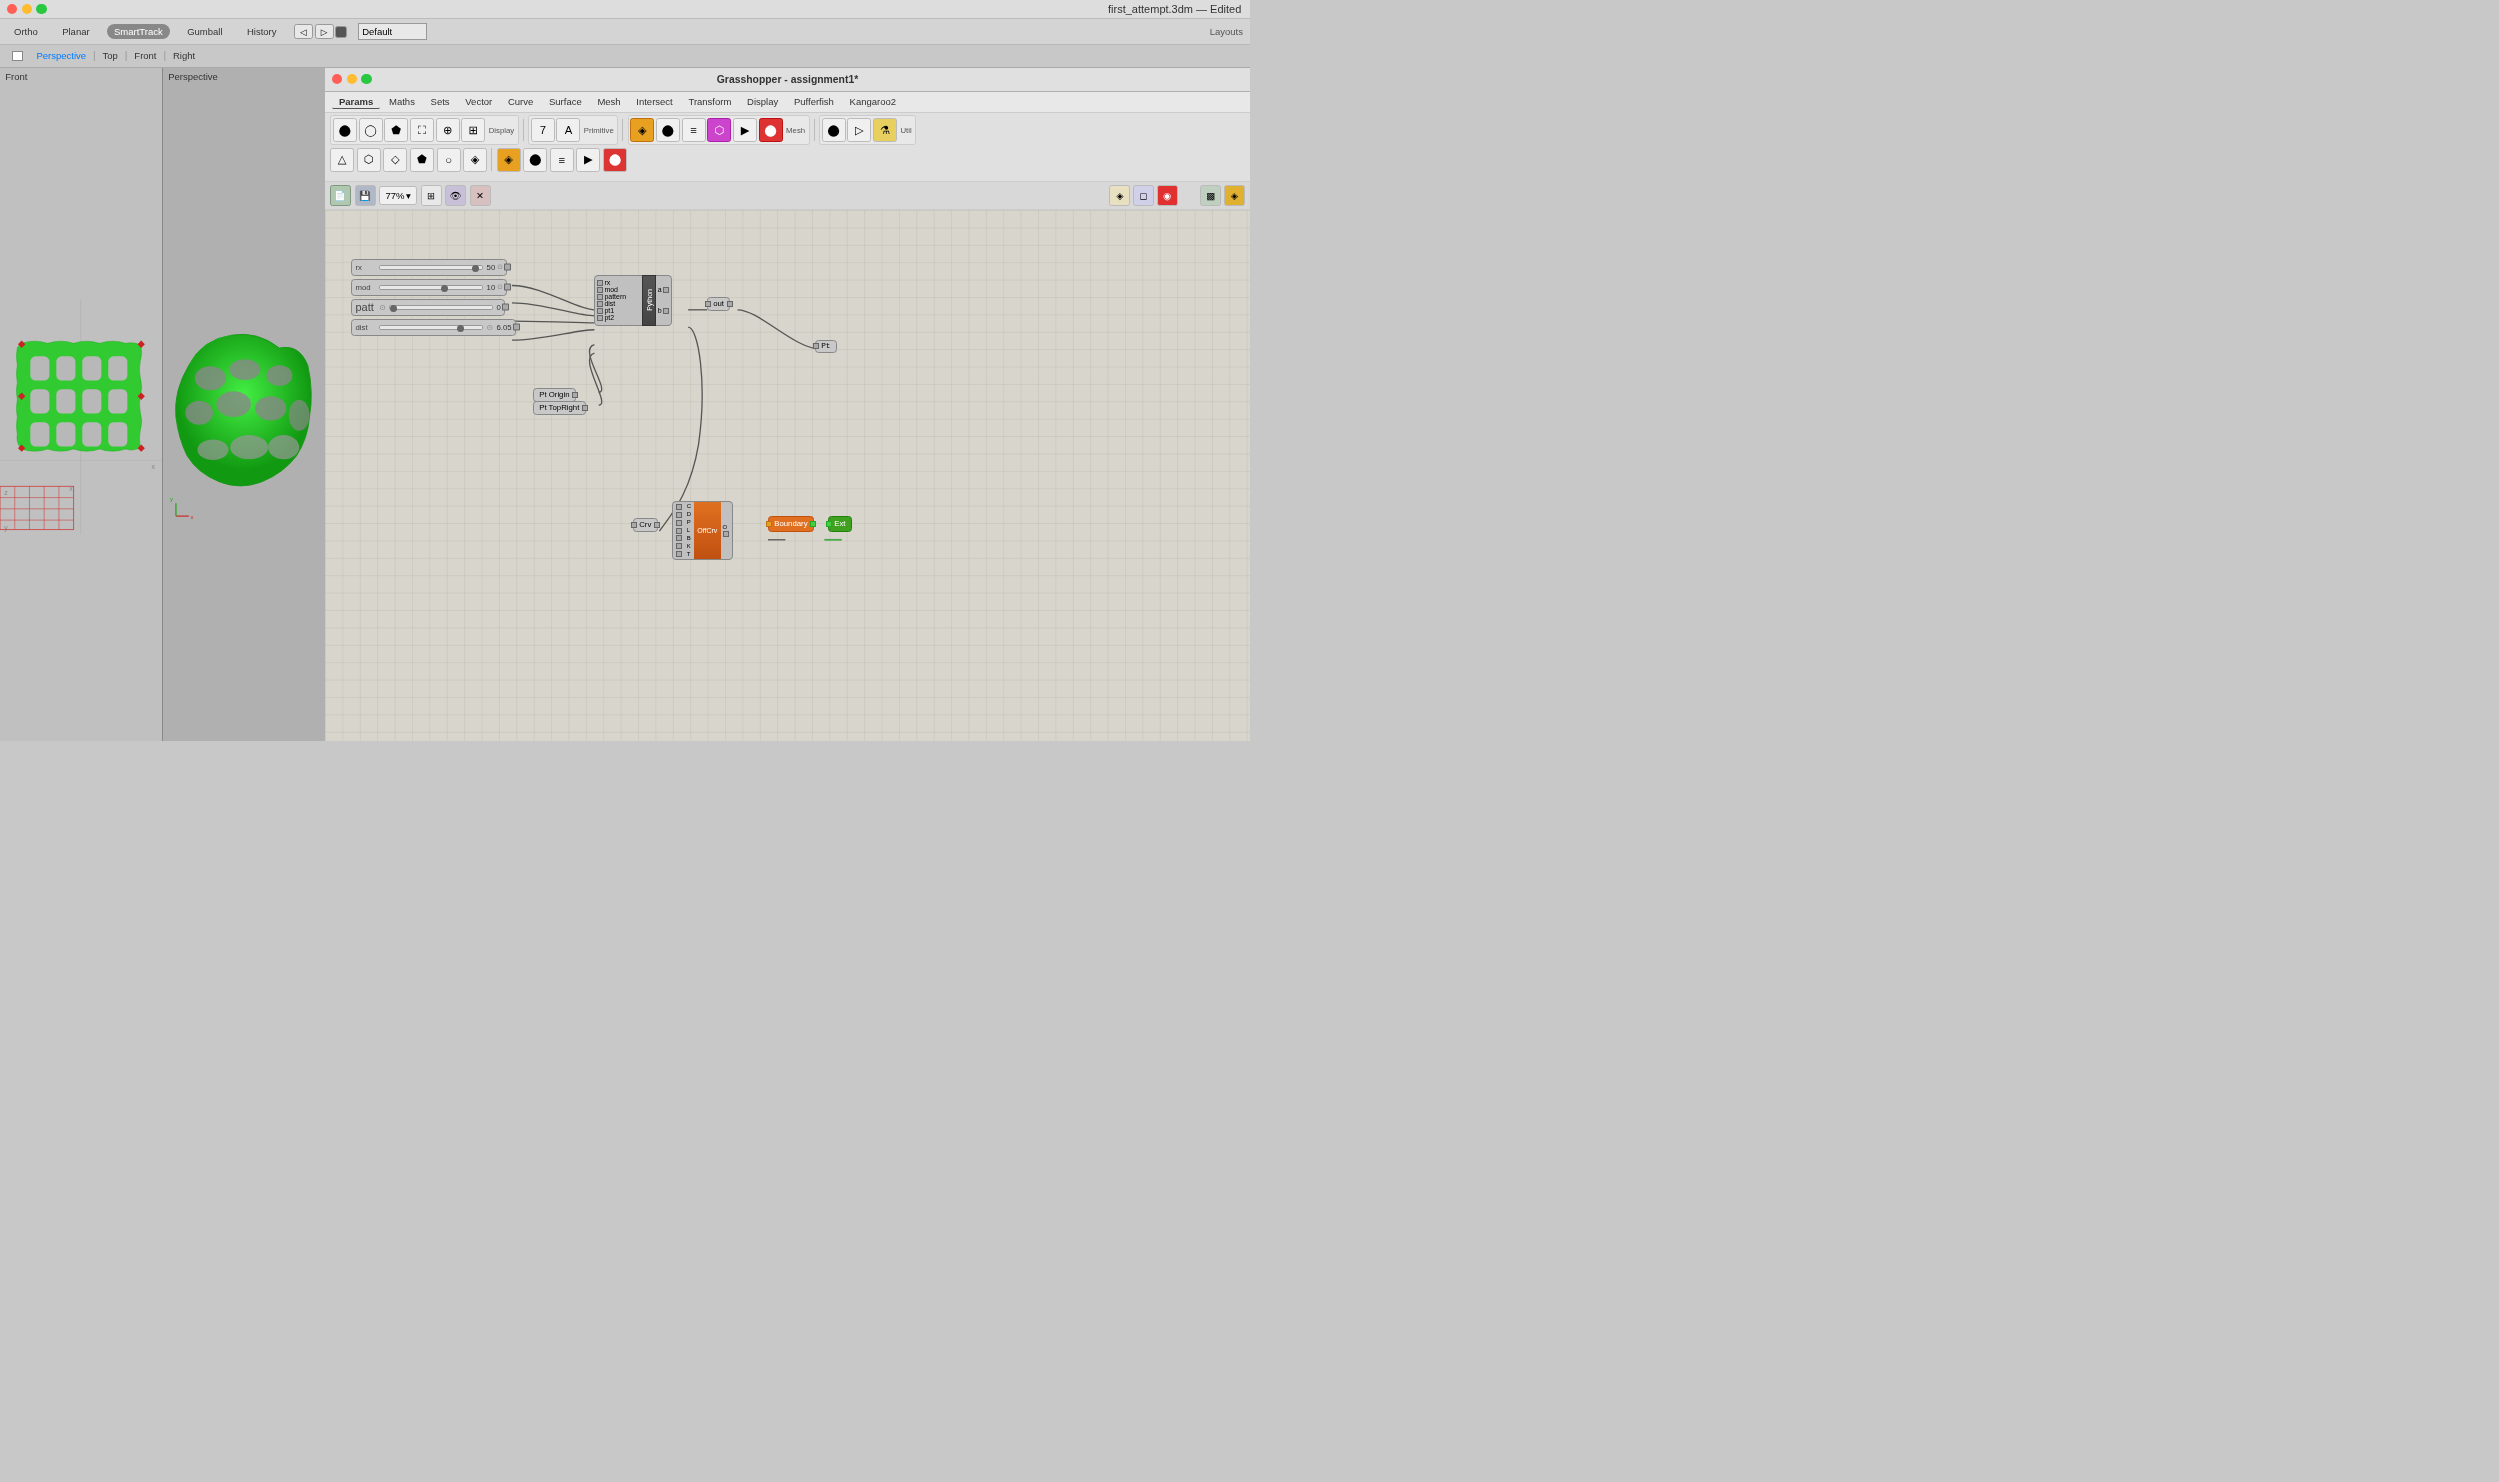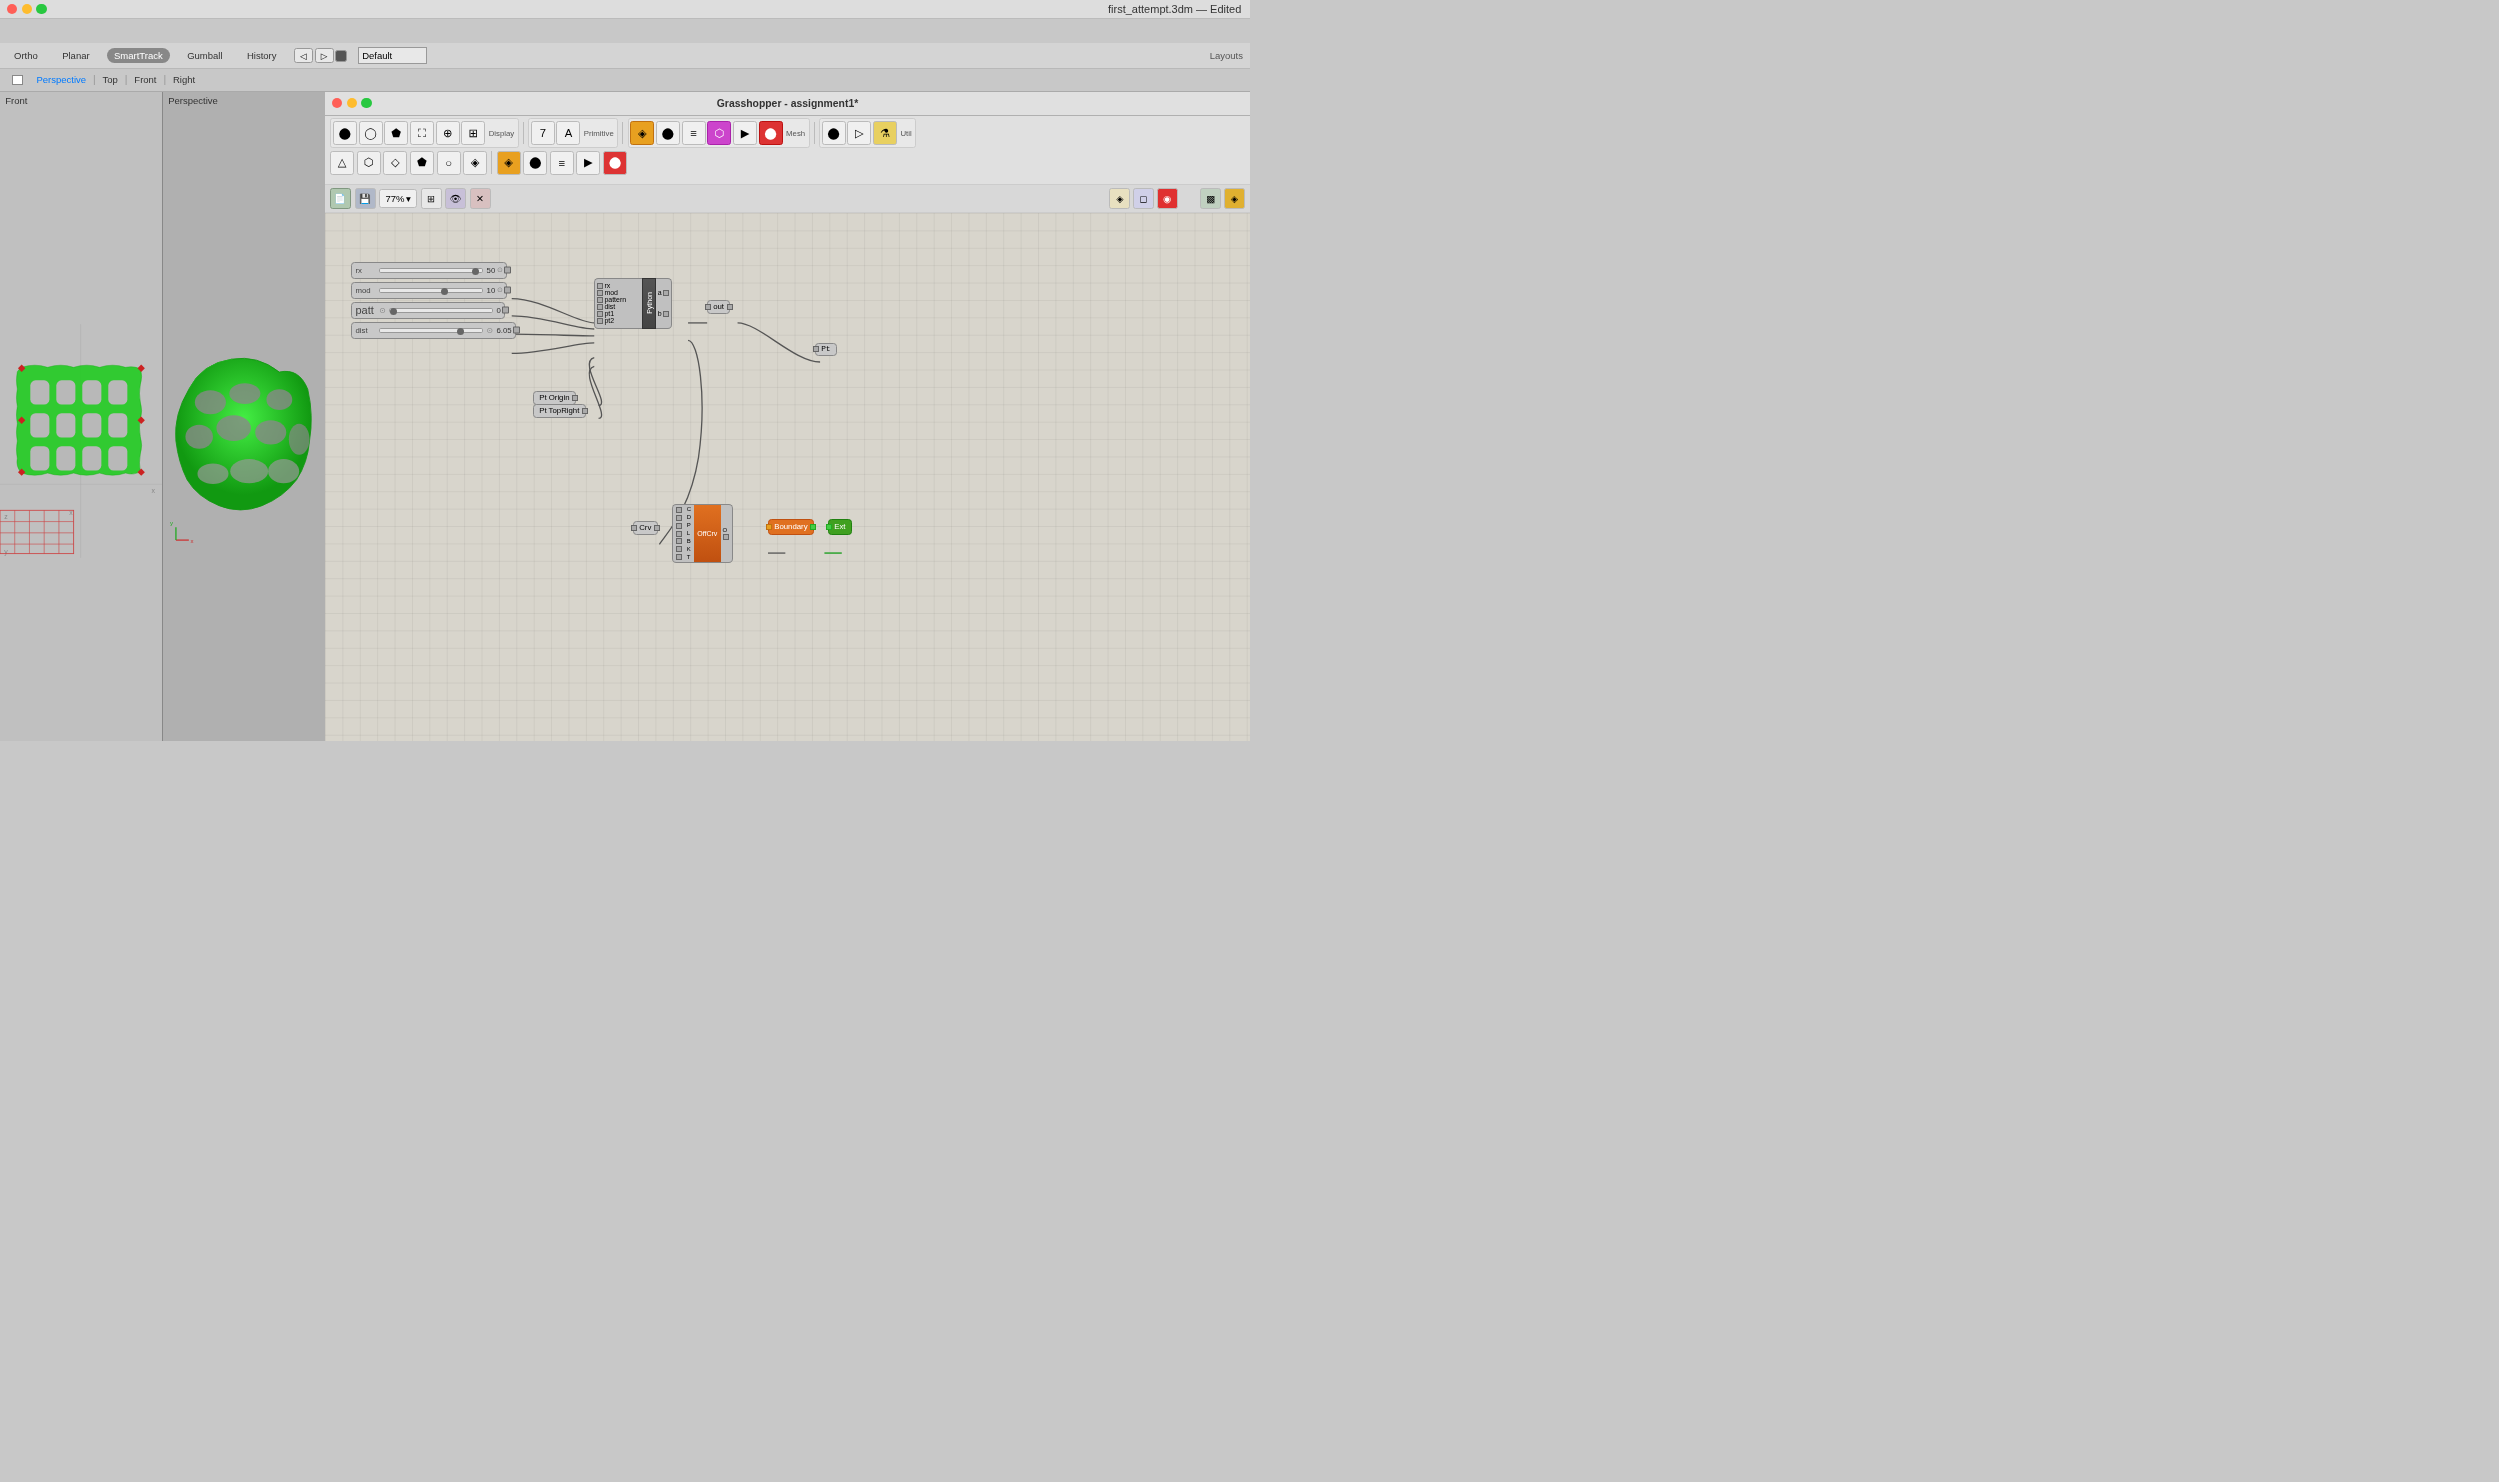--- a/index.html
+++ b/index.html
@@ -11,21 +11,20 @@
 
     
     #rhino-toolbar {
       height: 26px;
       background: #d4d4d4;
       display: flex;
       align-items: center;
       padding: 0 7px;
       gap: 10.4px;
       border-bottom: 0.9px solid #b8b8b8;
-      margin-top: 24px;
     }
     .rhino-tool-btn {
       padding: 1.7px 7px;
       border: none;
       background: transparent;
       font-size: 9.5px;
       color: #333;
       cursor: pointer;
       border-radius: 2.6px;
     }
@@ -561,20 +560,34 @@
 
     <div id="gh-titlebar">
       <div style="display:flex;gap:4.3px;position:absolute;left:7px;align-items:center;">
         <div class="wc wc-close"></div>
         <div class="wc wc-min"></div>
         <div class="wc wc-max"></div>
       </div>
       <div class="title">Grasshopper - assignment1*</div>
     </div>
 
+    <div id="gh-menu">
+      <div class="gh-menu-item" style="font-weight:bold;border-bottom:1.7px solid #555;">Params</div>
+      <div class="gh-menu-item">Maths</div>
+      <div class="gh-menu-item">Sets</div>
+      <div class="gh-menu-item">Vector</div>
+      <div class="gh-menu-item">Curve</div>
+      <div class="gh-menu-item">Surface</div>
+      <div class="gh-menu-item">Mesh</div>
+      <div class="gh-menu-item">Intersect</div>
+      <div class="gh-menu-item">Transform</div>
+      <div class="gh-menu-item">Display</div>
+      <div class="gh-menu-item">Pufferfish</div>
+      <div class="gh-menu-item">Kangaroo2</div>
+    </div>
 
     <div id="gh-toolbar">
 
       <div class="gh-toolbar-row">
 
         <div class="gh-toolbar-group">
           <div class="gh-tool-icon">⬤</div>
           <div class="gh-tool-icon">◯</div>
           <div class="gh-tool-icon">⬟</div>
           <div class="gh-tool-icon">⛶</div>

